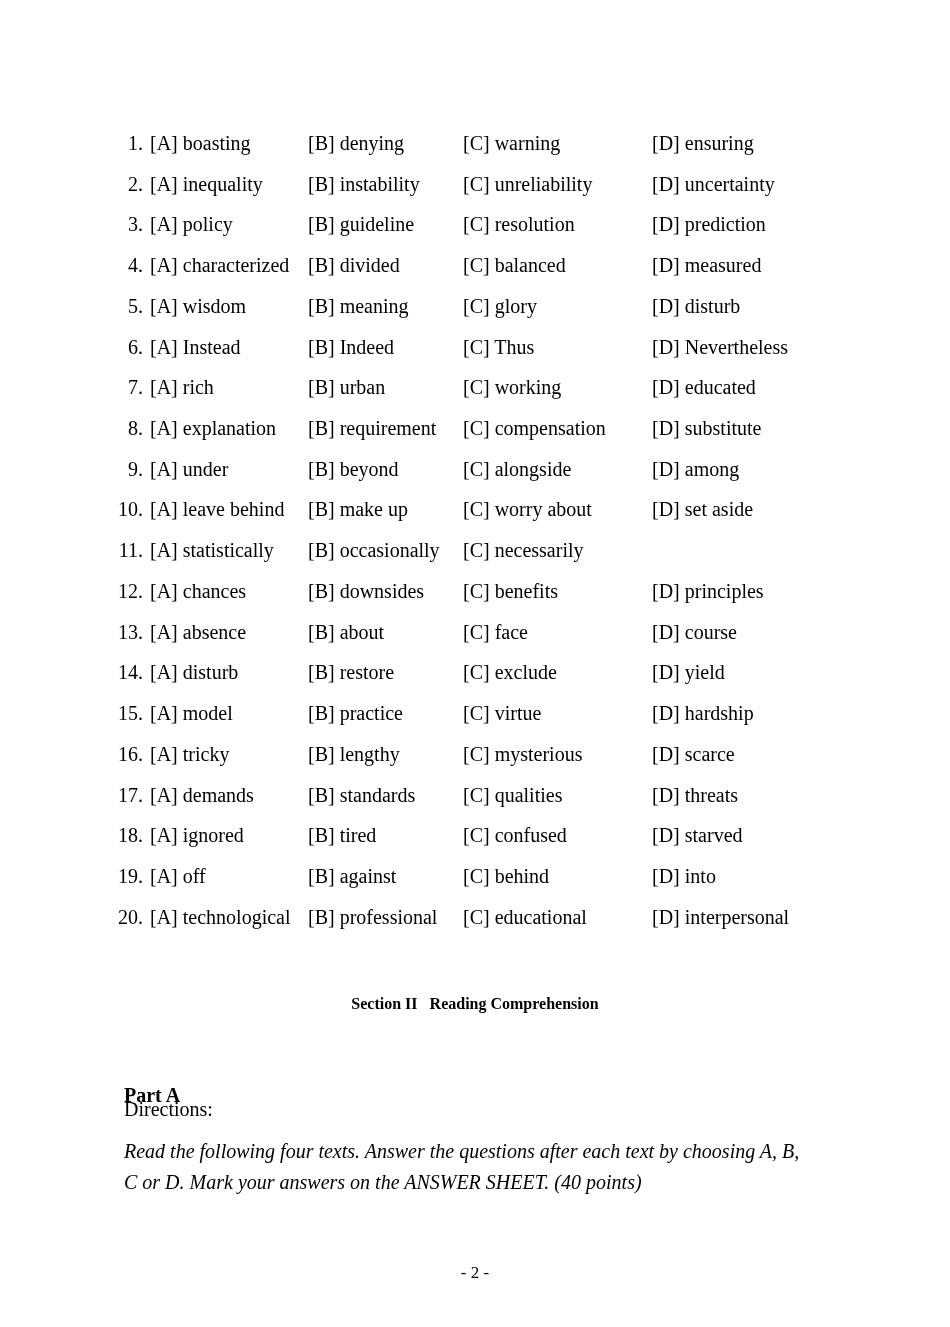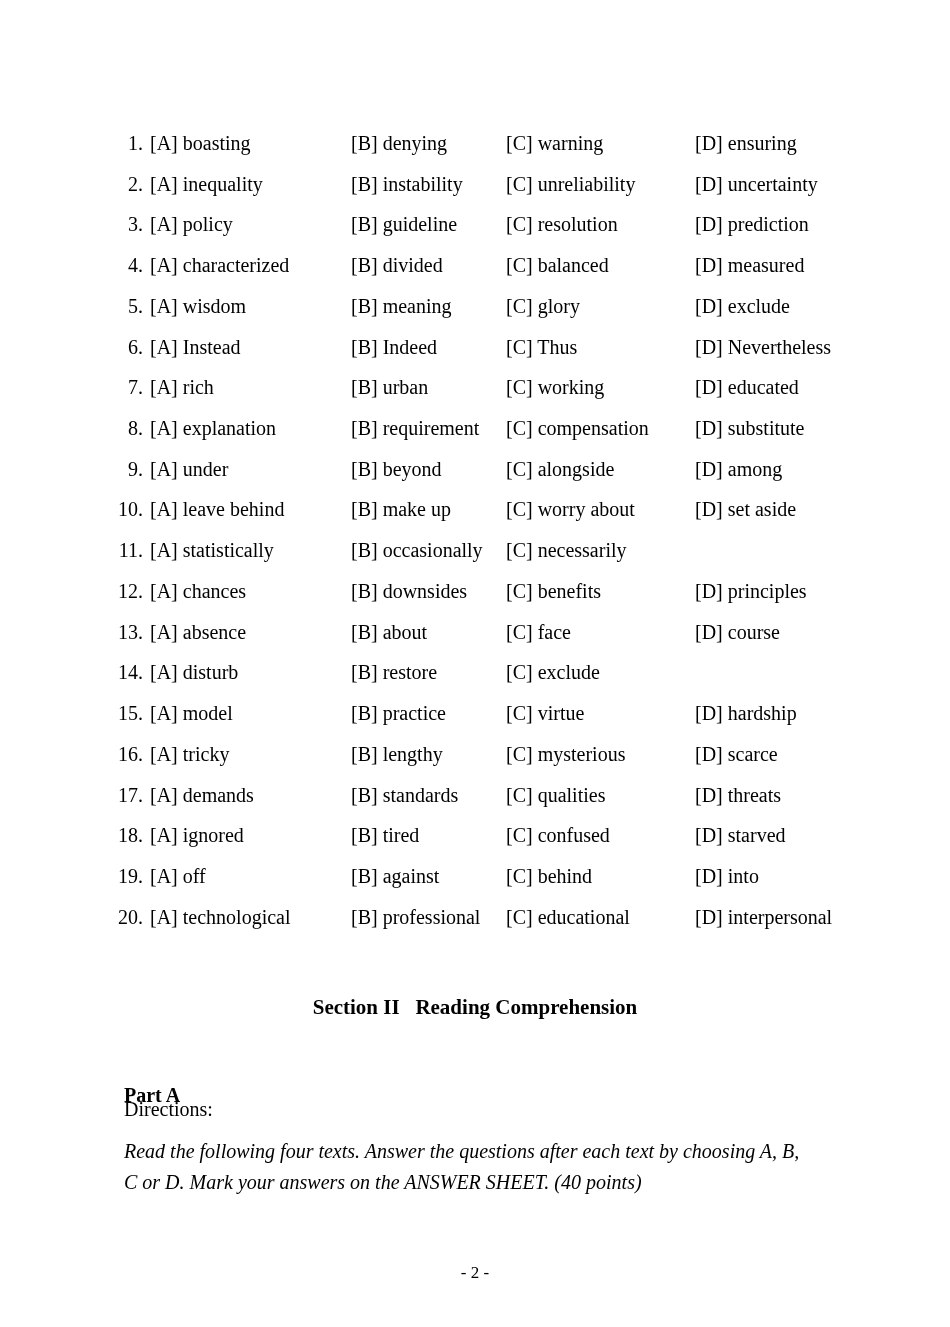--- a/index.html
+++ b/index.html
@@ -28,31 +28,31 @@
     align-items: center;
     height: 40.74px;
   }
   .num {
     width: 143px;
     text-align: right;
     flex: 0 0 auto;
   }
   .opt { flex: 0 0 auto; white-space: nowrap; }
   .opt.a { margin-left: 7px; width: 158px; }
-  .opt.b { width: 148px; margin-left: 43px; }
+  .opt.b { width: 148px; }
   .opt.c { width: 189px; margin-left: 7px; }
   .opt.d { flex: 1 1 auto; }
   .section-heading {
     position: absolute;
     top: 995px;
     left: 0;
     width: 100%;
     text-align: center;
     font-weight: bold;
-    font-size: 21px;
+    font-size: 16px;
     white-space: pre;
   }
   .part-label {
     position: absolute;
     top: 1084px;
     left: 124px;
     font-weight: bold;
     font-size: 20px;
   }
   .directions-label {
@@ -112,21 +112,21 @@
       <span class="opt a">[A] characterized</span>
       <span class="opt b">[B] divided</span>
       <span class="opt c">[C] balanced</span>
       <span class="opt d">[D] measured</span>
     </div>
     <div class="row">
       <span class="num">5.</span>
       <span class="opt a">[A] wisdom</span>
       <span class="opt b">[B] meaning</span>
       <span class="opt c">[C] glory</span>
-      <span class="opt d">[D] exclude</span>
+      <span class="opt d">[D] disturb</span>
     </div>
     <div class="row">
       <span class="num">6.</span>
       <span class="opt a">[A] Instead</span>
       <span class="opt b">[B] Indeed</span>
       <span class="opt c">[C] Thus</span>
       <span class="opt d">[D] Nevertheless</span>
     </div>
     <div class="row">
       <span class="num">7.</span>
@@ -174,20 +174,21 @@
       <span class="opt a">[A] absence</span>
       <span class="opt b">[B] about</span>
       <span class="opt c">[C] face</span>
       <span class="opt d">[D] course</span>
     </div>
     <div class="row">
       <span class="num">14.</span>
       <span class="opt a">[A] disturb</span>
       <span class="opt b">[B] restore</span>
       <span class="opt c">[C] exclude</span>
+      <span class="opt d">[D] yield</span>
     </div>
     <div class="row">
       <span class="num">15.</span>
       <span class="opt a">[A] model</span>
       <span class="opt b">[B] practice</span>
       <span class="opt c">[C] virtue</span>
       <span class="opt d">[D] hardship</span>
     </div>
     <div class="row">
       <span class="num">16.</span>

